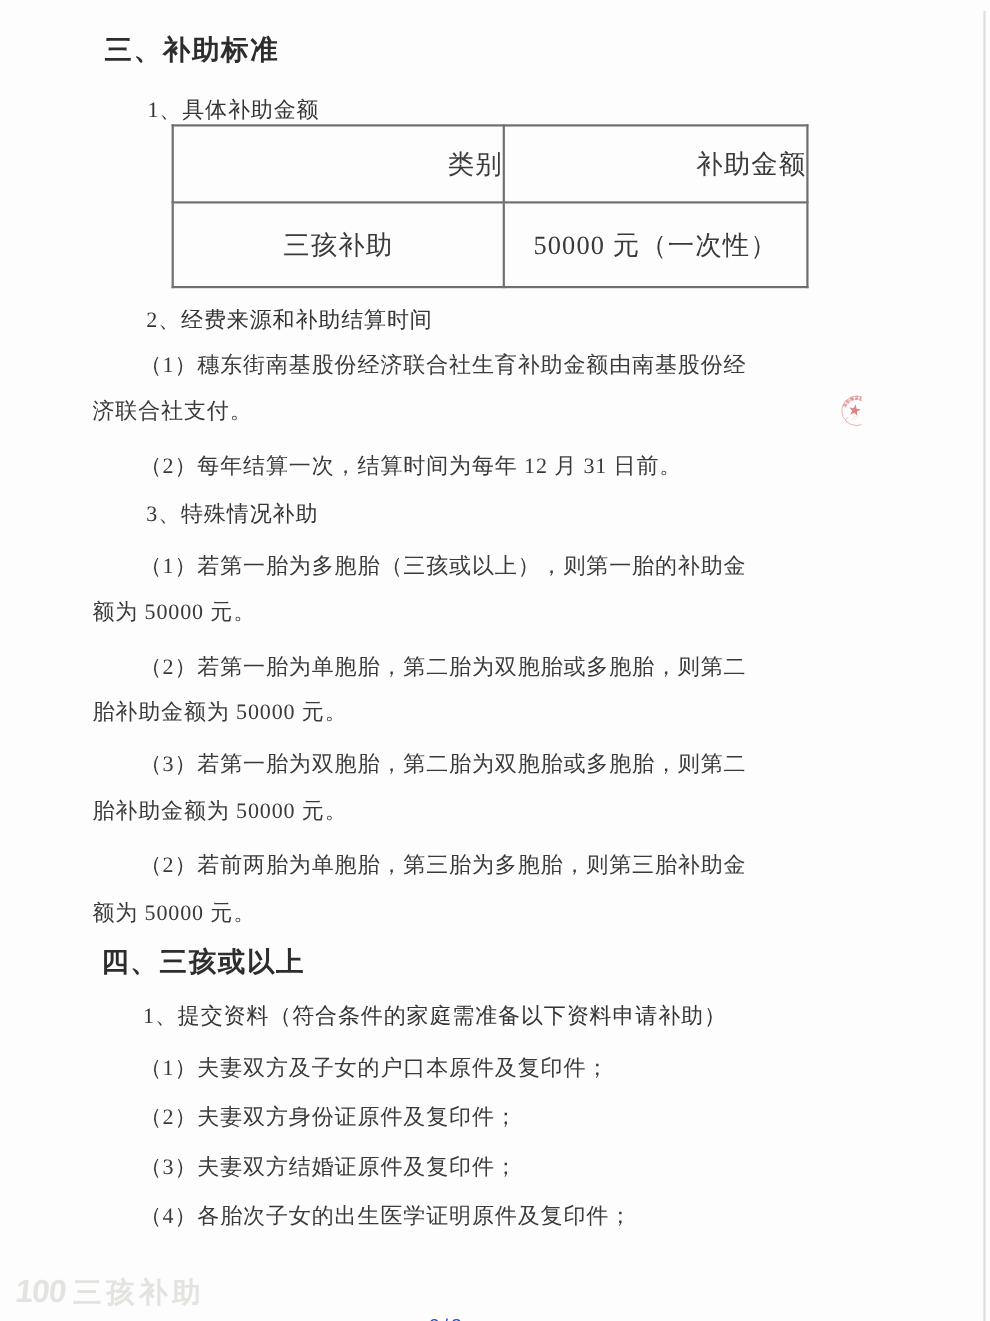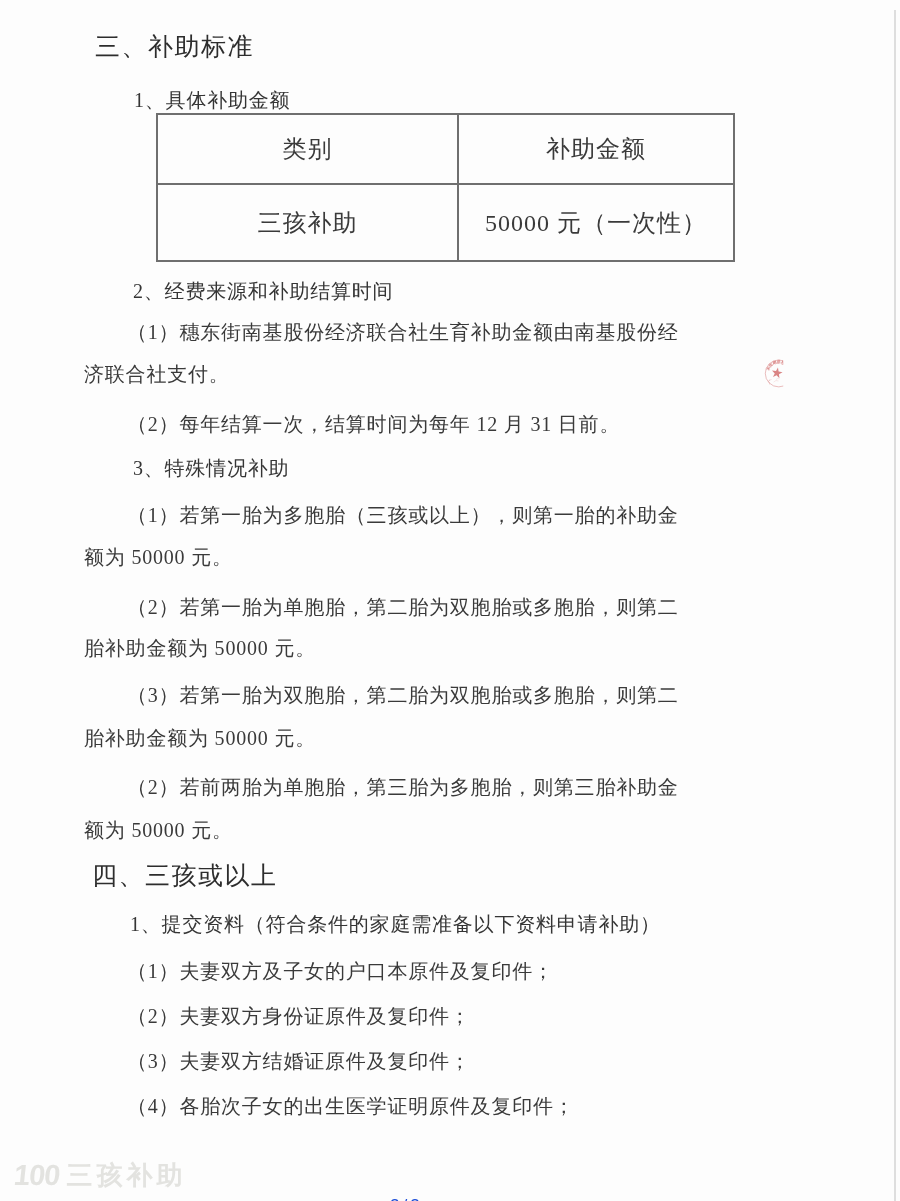--- a/index.html
+++ b/index.html
@@ -5,33 +5,33 @@
   html,body{margin:0;padding:0;background:#ffffff;}
   .page{
     position:relative;width:900px;height:1201px;margin:0 auto;
     background:#fdfdfd;overflow:hidden;
     font-family:"Liberation Serif","DejaVu Serif",serif;
     color:#3a3a3a;
   }
   .line{position:absolute;white-space:nowrap;font-size:20px;line-height:30px;letter-spacing:0.8px;}
   .h1{
     font-family:"Liberation Sans","DejaVu Sans",sans-serif;
-    font-weight:normal;font-size:25px;color:#2d2d2d;letter-spacing:1.5px;
+    font-weight:bold;font-size:25px;color:#2d2d2d;letter-spacing:1.5px;
   }
   .sub{color:#353535;}
   .doc-table{
     position:absolute;left:156px;top:113px;width:579px;
     border-collapse:collapse;table-layout:fixed;
   }
   .doc-table td{
     border:2px solid #6f6f6f;text-align:center;vertical-align:middle;
     font-size:24px;color:#3a3a3a;letter-spacing:1px;padding:0;
   }
   .col-a{width:299px;}
-  .row-head td{height:68px;}
+  .row-head td{height:68px;text-align:right;}
   .row-data td{height:75px;}
   .page-number{
     position:absolute;left:390px;top:1148px;width:100px;
     font-family:"Liberation Sans","DejaVu Sans",sans-serif;
     font-size:17px;color:#1d4ed8;letter-spacing:3px;margin-top:48px;
   }
   .edge-line{
     position:absolute;left:894px;top:10px;width:2px;height:1191px;
     background:#c9c9c9;opacity:0.6;
   }

